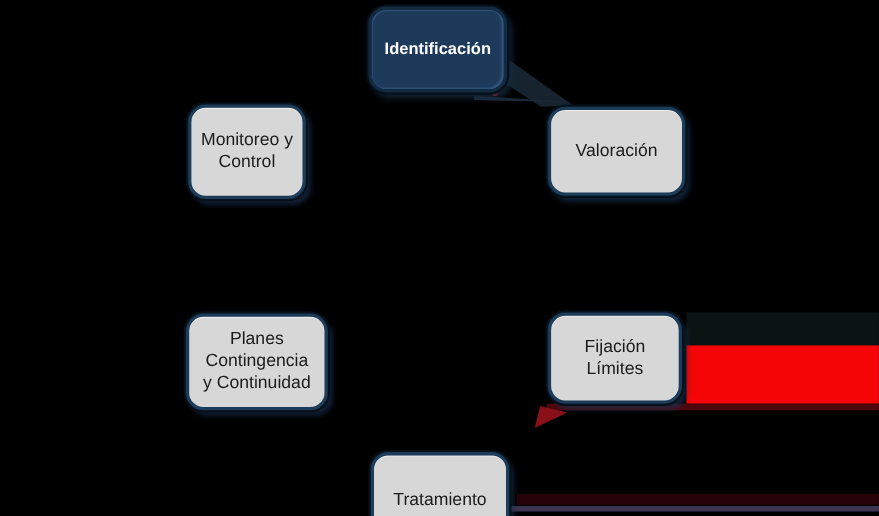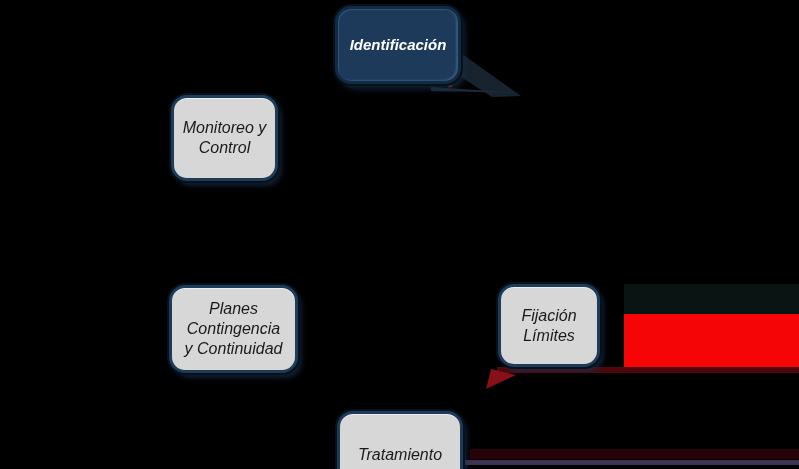--- a/index.html
+++ b/index.html
@@ -15,21 +15,21 @@
     position:absolute;
     display:flex;align-items:center;justify-content:center;
     text-align:center;
     box-sizing:border-box;
     border-radius:16px;
     background:#D7D7D7;
     border:3px solid #1D3C59;
     box-shadow:0 0 0 2px #07111C, 4px 5px 5px rgba(24,48,78,.65),
                inset 0 1px 0 rgba(255,255,255,.55);
     color:#1A1A1A;
-    font-size:16px;line-height:1.25;font-style:italic;
+    font-size:16px;line-height:1.25;
   }
   .node .lbl{white-space:pre-line;padding:2px;}
   .node.primary{
     background:#1E3A5B;
     border-color:#122A42;
     box-shadow:0 0 0 2px #05101B, 4px 5px 6px rgba(22,42,66,.8),
                inset -2px -1px 2px rgba(100,150,200,.35),
                inset 1px 1px 1px rgba(120,165,210,.25);
     color:#FFFFFF;
     font-weight:bold;
@@ -53,22 +53,25 @@
     <polygon points="491,369 516,375 486,389" fill="#871019"></polygon>
 
     <rect x="470" y="449" width="329" height="10" opacity="0.85" fill="#2E040B"></rect>
     <rect x="428" y="460" width="371" height="5" opacity="0.8" fill="#4C4066"></rect>
   </svg>
 
   <div class="node primary" style="left:335px;top:6px;width:126px;height:78px;">
     <span class="lbl">Identificación</span>
   </div>
 
+  <div class="node" style="left:498px;top:97px;width:125px;height:81px;">
+    <span class="lbl">Valoración</span>
+  </div>
 
-  <div class="node" style="left:498px;top:284px;width:102px;height:83px;">
+  <div class="node" style="left:498px;top:284px;width:122px;height:83px;">
     <span class="lbl">Fijación
 Límites</span>
   </div>
 
   <div class="node" style="left:337px;top:377px;width:126px;height:88px;margin-top:34px;">
     <span class="lbl">Tratamiento</span>
   </div>
 
   <div class="node" style="left:169px;top:285px;width:129px;height:88px;">
     <span class="lbl">Planes

